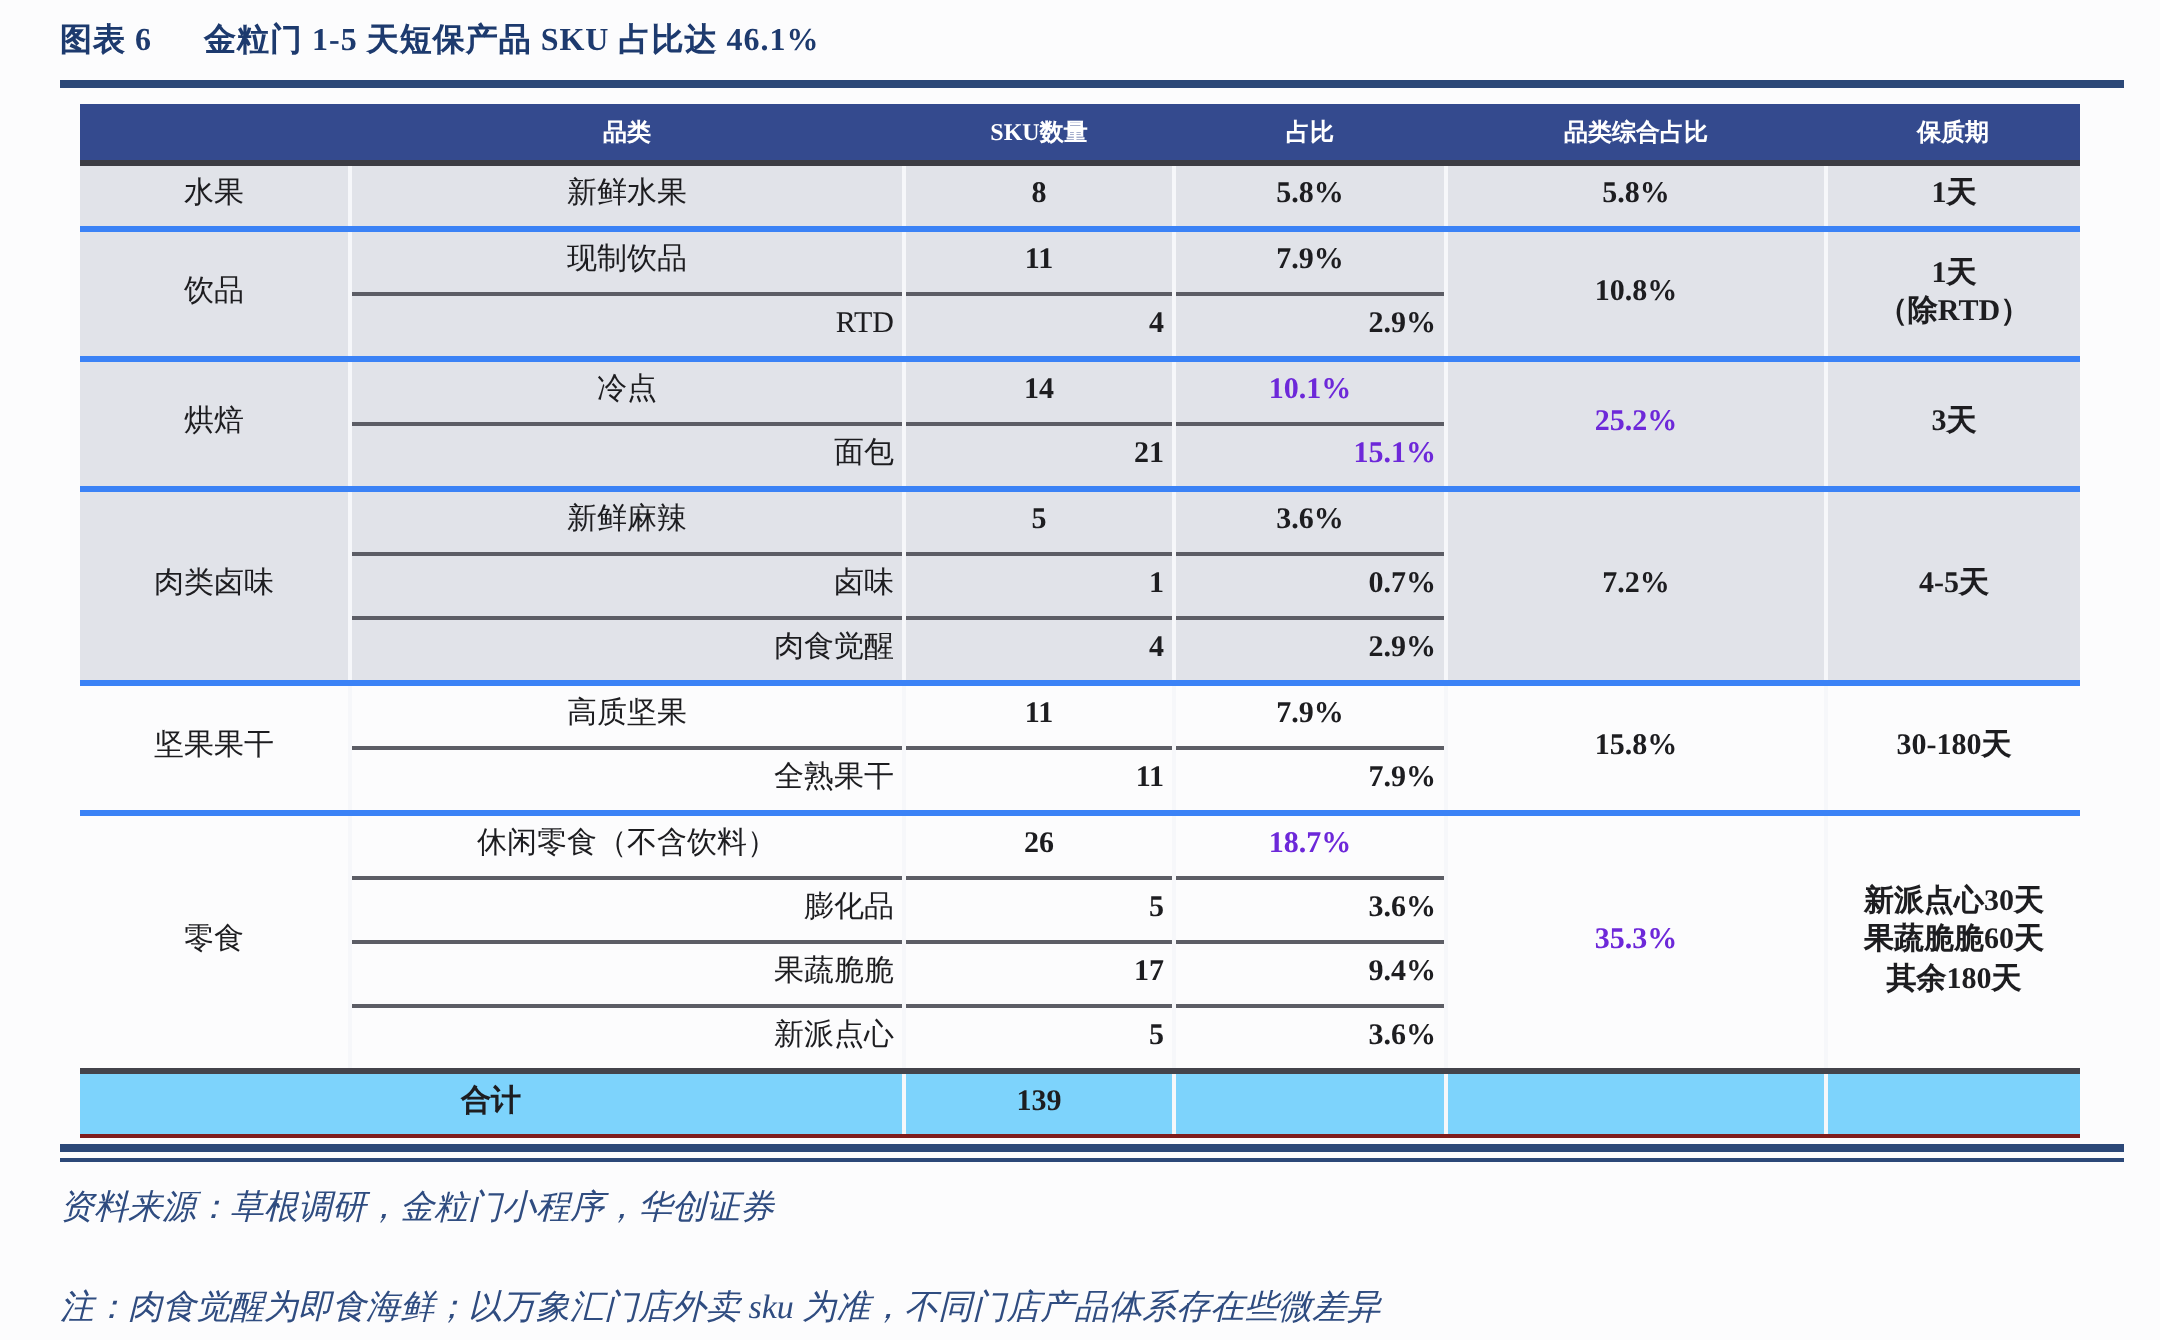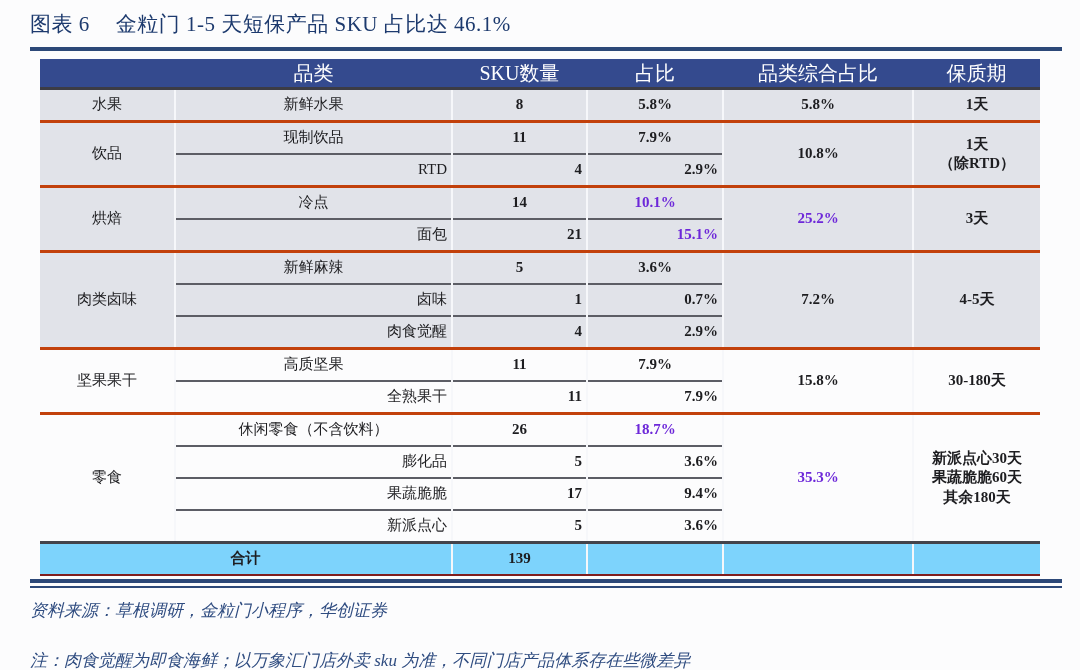--- a/index.html
+++ b/index.html
@@ -2,45 +2,45 @@
 <html><head>
 <meta charset="utf-8">
 <style>
   html,body{margin:0;padding:0;}
   body{
     width:1080px;height:670px;overflow:hidden;position:relative;
     background:#fcfcfd;
     font-family:"Liberation Serif","DejaVu Serif",serif;
   }
   .figtitle{
-    margin:10px 4px 0 30px;font-size:21px;font-weight:normal;color:#1d3a6e;
+    margin:10px 4px 0 30px;font-size:16px;font-weight:bold;color:#1d3a6e;
     letter-spacing:0.5px;white-space:nowrap;
   }
   .figtitle .fig-label{margin-right:26px;}
   .rule-top{margin:9px 0 0 30px;width:1032px;height:4px;background:#2c4878;}
 
   table.sku{
     margin:8px 0 0 40px;width:1000px;border-collapse:collapse;table-layout:fixed;
   }
   th{
-    background:#344a8e;color:#ffffff;font-weight:normal;font-size:20px;
+    background:#344a8e;color:#ffffff;font-weight:bold;font-size:12px;
     height:28px;padding:0;border:none;border-bottom:3px solid #3c3c44;
   }
   td{
     height:30px;text-align:center;vertical-align:middle;font-size:15px;
     color:#1d1d20;padding:0 4px;line-height:1.3;
   }
   tr.g td{background:#e1e3e9;}
   tr.total td{background:#7dd3fc;border-top:3px solid #43434b;border-bottom:2px solid #7f1d1d;}
   td.num,td.pct,td.gshare,td.shelf,tr.total td{font-weight:bold;}
   td.grp,td.cat{font-weight:normal;}
   td.red{color:#6d28d9;}
   td.shelf{white-space:pre-line;}
   td.vl{border-left:2px solid #f6f7fa;}
-  tr.gs td{border-top:3px solid #c2410c;}
+  tr.gs td{border-top:3px solid #3b82f6;}
   td.seg{border-top:2px solid #5c5d65;text-align:right;}
 
   .rule-bot-a{margin:3px 0 0 30px;width:1032px;height:4px;background:#2c4878;}
   .rule-bot-b{margin:3px 0 0 30px;width:1032px;height:2px;background:#2c4878;}
   .source{margin:11px 0 0 30px;font-size:17px;font-style:italic;color:#2f4c80;}
   .note{margin:27px 0 0 30px;font-size:17px;font-style:italic;color:#2f4c80;}
 </style>
 </head>
 <body>
 

